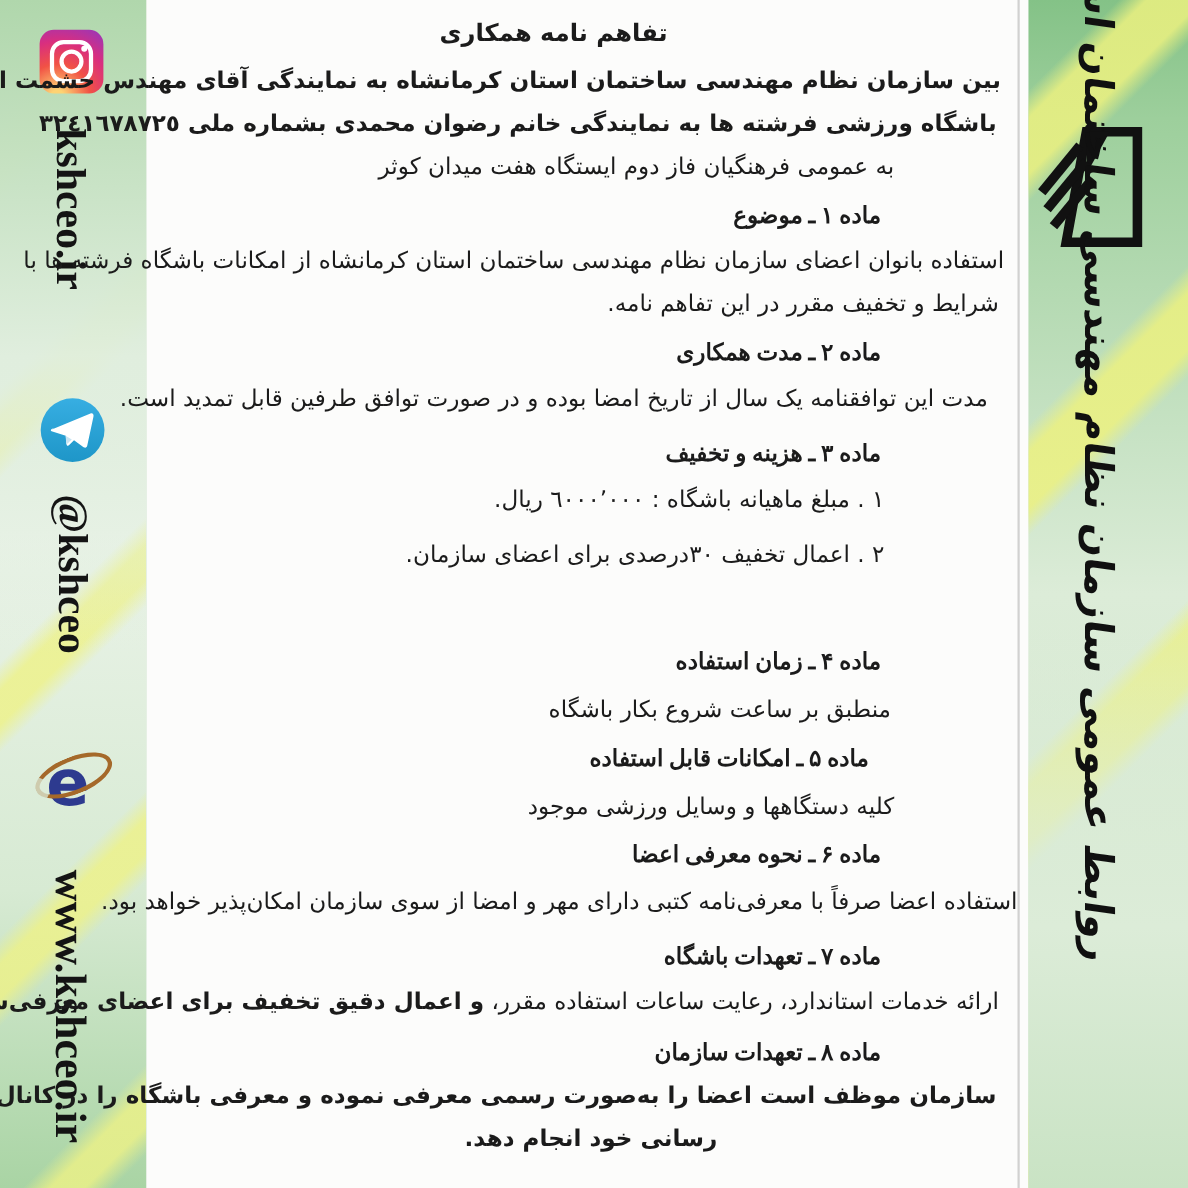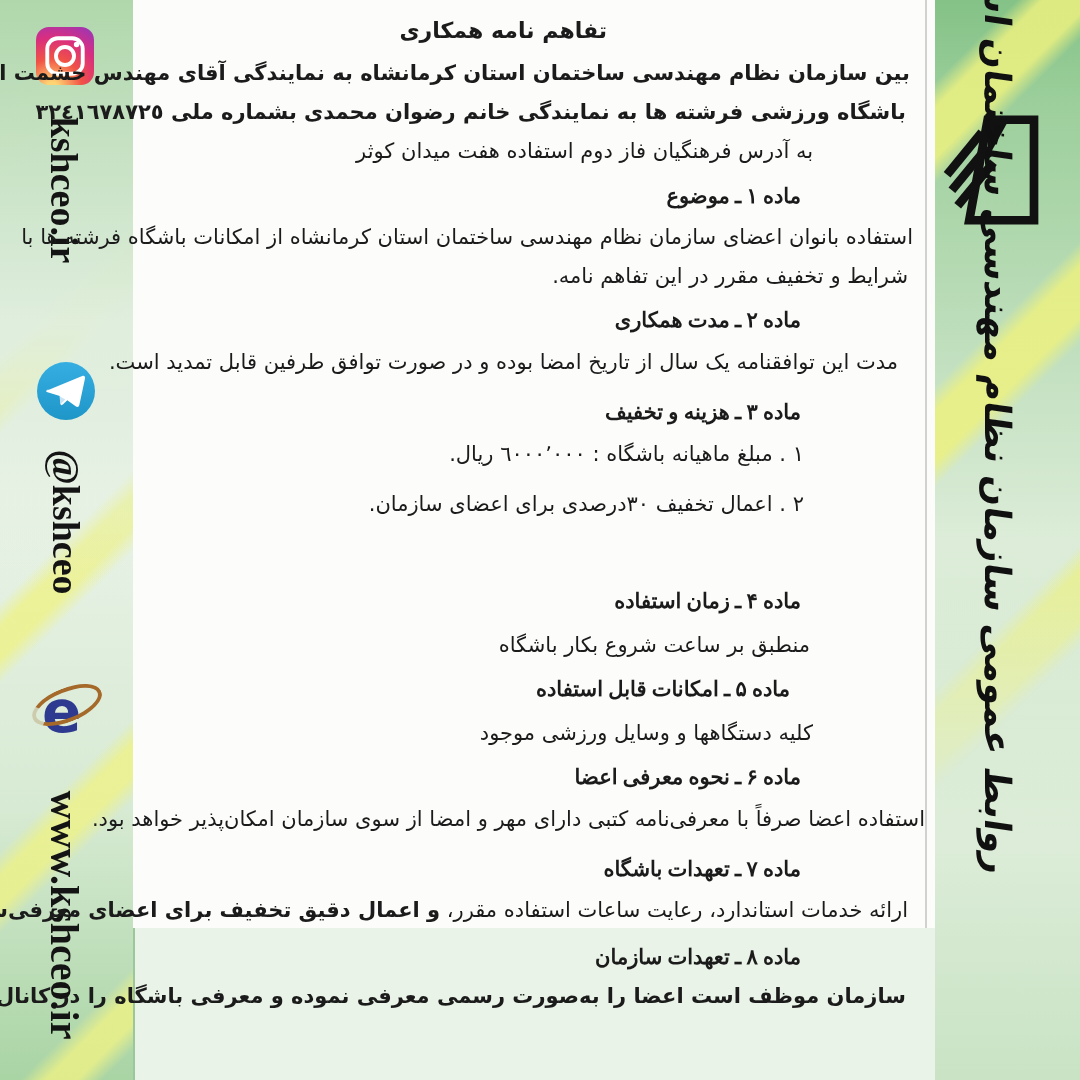--- a/index.html
+++ b/index.html
@@ -24,21 +24,21 @@
     background-image:
       linear-gradient(0deg,#c9e3c4 0%,#dcecd8 22%,rgba(220,236,216,0) 52%),
       repeating-linear-gradient(135deg,
         rgba(238,243,125,0) 0px, rgba(238,243,125,0) 58px,
         rgba(236,241,128,.85) 76px, rgba(236,241,128,.85) 112px,
         rgba(238,243,125,0) 130px, rgba(238,243,125,0) 215px),
       linear-gradient(180deg,#84c287 0%,#9dcf9c 10%,#dcecd8 50%,#c9e3c4 100%);
   }
 
   
-  .page{position:absolute;left:133px;top:0;width:802px;height:928px;background:#fcfcfb;}
+  .page{position:absolute;left:133px;top:0;width:802px;height:1080px;background:#fcfcfb;}
   .page-edge{position:absolute;right:8px;top:0;width:2px;height:100%;background:rgba(130,130,130,.35);}
   .line{position:absolute;direction:rtl;unicode-bidi:plaintext;white-space:nowrap;
         font-size:21px;line-height:30px;color:#1b1b1b;font-family:"DejaVu Sans",sans-serif;}
   .b{font-weight:bold;}
   .title{font-size:22px;font-weight:bold;}
   .heading{font-weight:bold;font-family:Liberation Serif, serif;}
 
   
   .vtext{position:absolute;transform:rotate(90deg);white-space:nowrap;text-align:center;
          font-family:"Liberation Serif",serif;font-weight:bold;color:#141414;}
@@ -93,21 +93,21 @@
     <div class="vtext v-web">www.kshceo.ir</div>
   </div>
 
   <div class="page">
     <div class="page-edge"></div>
 
     <div class="line title" style="top:16px;right:328px">تفاهم نامه همکاری</div>
 
     <div class="line b" style="top:58px;right:25px">بین سازمان نظام مهندسی ساختمان استان کرمانشاه به نمایندگی آقای مهندس حشمت ا...احمدی و</div>
     <div class="line b" style="top:97px;right:29px">باشگاه ورزشی فرشته ها به نمایندگی خانم رضوان محمدی بشماره ملی ٣٢٤١٦٧٨٧٢٥</div>
-    <div class="line" style="top:136px;right:122px">به آدرس فرهنگیان فاز دوم استفاده هفت میدان کوثر</div>
+    <div class="line" style="top:136px;right:122px">به عمومی فرهنگیان فاز دوم ایستگاه هفت میدان کوثر</div>
 
     <div class="line heading" style="top:181px;right:134px">ماده ۱ ـ موضوع</div>
     <div class="line" style="top:261px;right:27px">شرایط و تخفیف مقرر در این تفاهم نامه.</div>
     <div class="line" style="top:222px;right:22px">استفاده بانوان اعضای سازمان نظام مهندسی ساختمان استان کرمانشاه از امکانات باشگاه فرشته ها با</div>
 
     <div class="line heading" style="top:305px;right:134px">ماده ۲ ـ مدت همکاری</div>
     <div class="line" style="top:347px;right:37px">مدت این توافقنامه یک سال از تاریخ امضا بوده و در صورت توافق طرفین قابل تمدید است.</div>
 
     <div class="line heading" style="top:397px;right:134px">ماده ۳ ـ هزینه و تخفیف</div>
     <div class="line" style="top:439px;right:131px">۱ . مبلغ ماهیانه باشگاه : ٦٠٠٠٬٠٠٠ ریال.</div>
@@ -122,20 +122,21 @@
     <div class="line heading" style="top:762px;right:134px">ماده ۶ ـ نحوه معرفی اعضا</div>
     <div class="line" style="top:804px;right:10px">استفاده اعضا صرفاً با معرفی‌نامه کتبی دارای مهر و امضا از سوی سازمان امکان‌پذیر خواهد بود.</div>
 
     <div class="line heading" style="top:854px;right:134px">ماده ۷ ـ تعهدات باشگاه</div>
     <div class="line" style="top:895px;right:27px">
       <span>ارائه خدمات استاندارد، رعایت ساعات استفاده مقرر، </span><span class="b">و اعمال دقیق تخفیف برای اعضای معرفی‌شده.</span>
     </div>
 
     <div class="line heading" style="top:942px;right:134px">ماده ۸ ـ تعهدات سازمان</div>
     <div class="line b" style="top:981px;right:29px">سازمان موظف است اعضا را به‌صورت رسمی معرفی نموده و معرفی باشگاه را در کانال‌های اطلاع</div>
+    <div class="line b" style="top:1020px;right:283px">رسانی خود انجام دهد.</div>
   </div>
 
   <div class="strip strip-right">
     <svg class="icon irceo-logo" style="position:absolute;left:8px;top:113px" width="97" height="114" viewBox="0 0 100 118">
       <path d="M46 7 L94 7 L94 111 L27 111 Z" fill="none" stroke="#111" stroke-width="9"></path>
       <path d="M46 7 L68 7 L46 47 Z" fill="#111"></path>
       <g stroke="#111" stroke-width="9" stroke-linecap="butt">
         <line x1="4" y1="64" x2="40" y2="20"></line>
         <line x1="9" y1="80" x2="46" y2="35"></line>
         <line x1="15" y1="96" x2="52" y2="51"></line>

